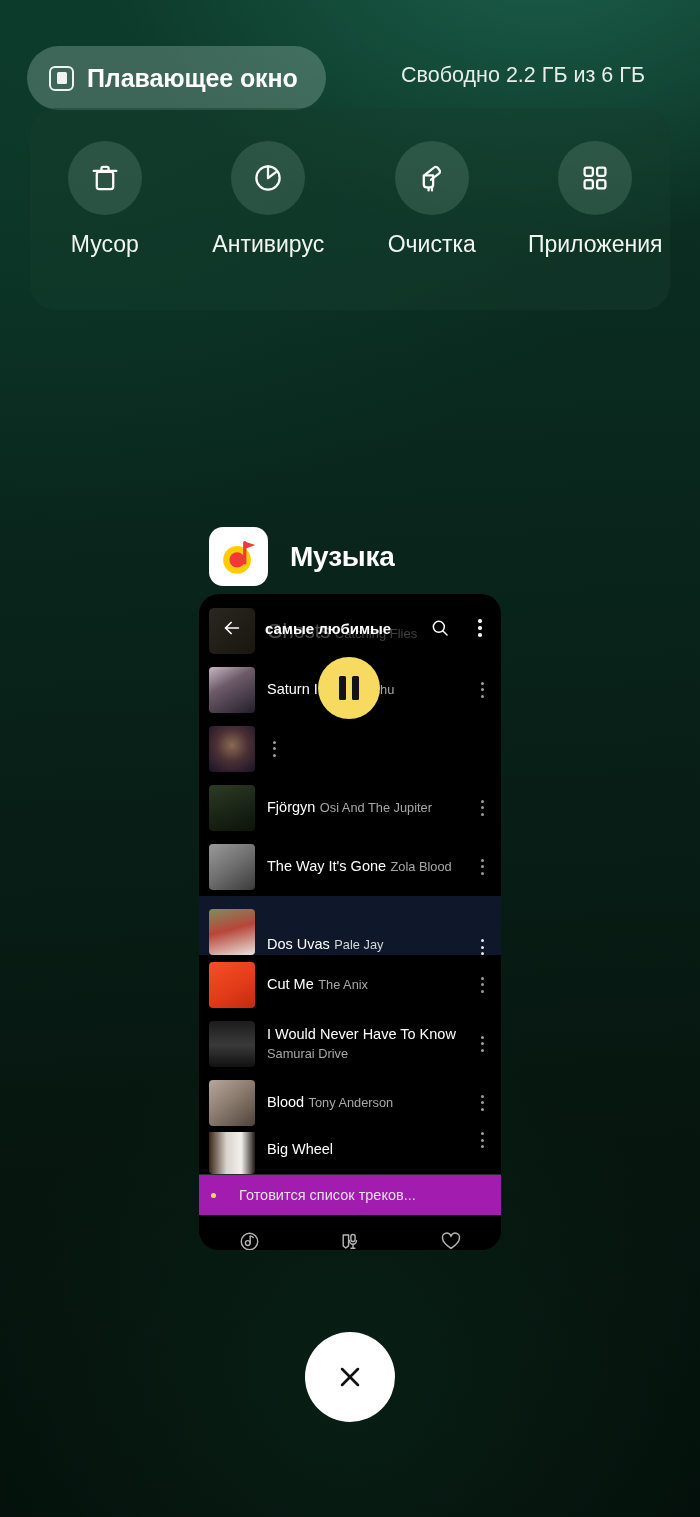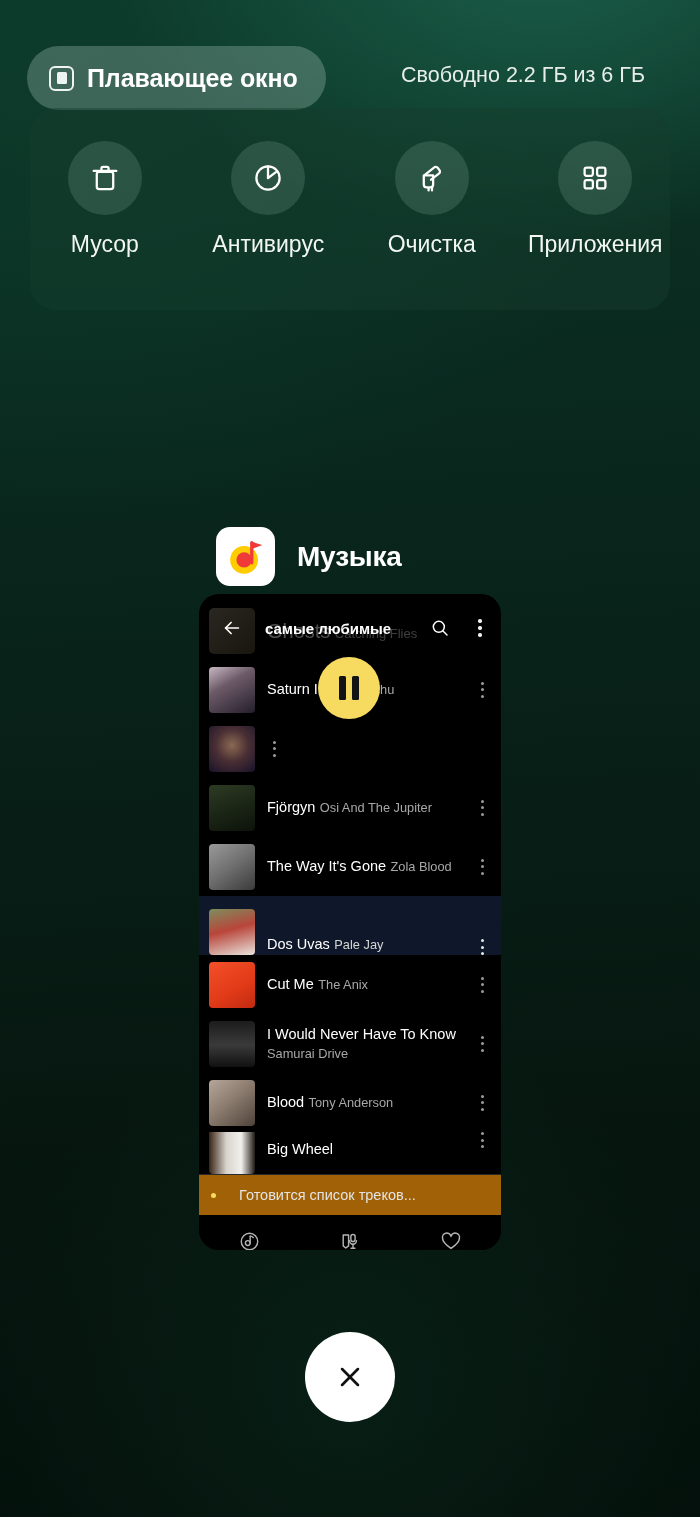--- a/index.html
+++ b/index.html
@@ -102,21 +102,21 @@
     text-align: center;
     line-height: 1.18;
     max-width: 140px;
     word-break: break-word;
   }
   .qa-svg { display: block; }
 
   
   #app-head {
     position: absolute;
-    left: 208px; top: 527px;
+    left: 201px; top: 527px;
     display: flex; align-items: center; gap: 22px; padding-left: 8px;
   }
   #app-icon {
     width: 59px; height: 59px;
     border-radius: 14px;
     background: #ffffff;
     display: flex; align-items: center; justify-content: center;
     flex: none;
   }
   #app-name {
@@ -240,21 +240,21 @@
   .tr.clip { height: 42px; overflow: hidden; align-items: flex-start; padding-top: 0; }
   .tr.clip .tr-art { margin-top: -4px; }
   .tr.clip .tr-txt { margin-top: 8px; }
 
   
   #pv-loading {
     position: relative;
     height: 41px;
     border-top: 1px solid #2a2a2a;
     display: flex; align-items: center;
-    background: #a16207;
+    background: #a21caf;
   }
   #pv-loading .dot {
     position: absolute; left: 12px; top: 50%;
     width: 5px; height: 5px; margin-top: -2px;
     border-radius: 50%; background: #f7db60;
   }
   #pv-loading .txt {
     margin-left: 40px;
     color: #e4e4e4; font-size: 14.5px;
   }

